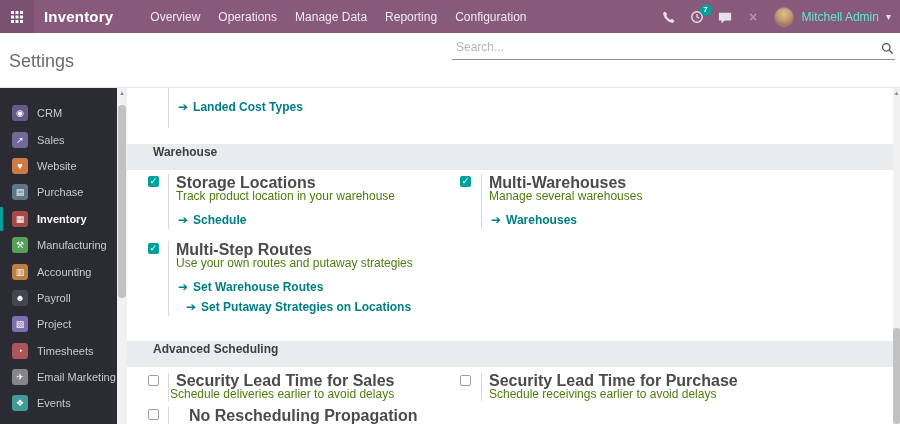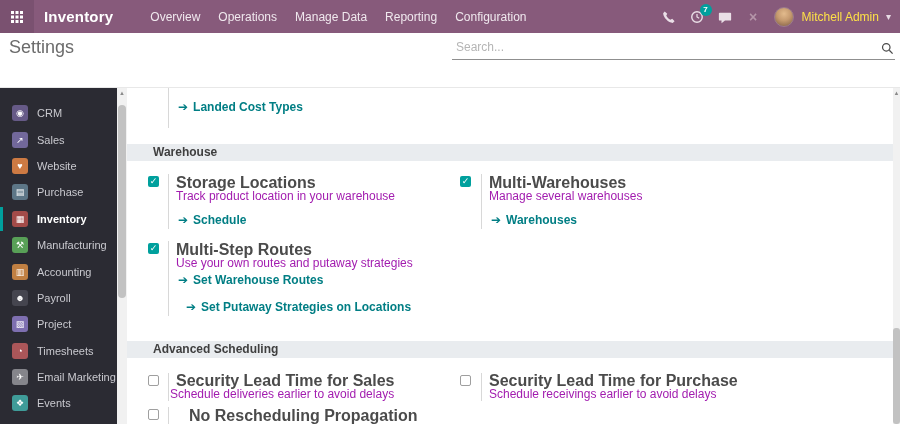--- a/index.html
+++ b/index.html
@@ -10,26 +10,26 @@
   .topbar{position:absolute;left:0;top:0;width:900px;height:33px;background:#875a7b;display:flex;align-items:center;}
   .apps-btn{width:34px;height:33px;background:#7a5170;display:flex;align-items:center;justify-content:center;cursor:pointer;flex:0 0 auto;}
   .app-name{color:#fff;font-size:15px;font-weight:700;margin-left:10px;letter-spacing:.2px;}
   .top-menus{display:flex;margin-left:30px;gap:4px;}
   .top-menu{color:#f0e8ee;font-size:12px;padding:2px 7px;cursor:pointer;white-space:nowrap;}
   .topbar-right{margin-left:auto;display:flex;align-items:center;gap:13px;padding-right:9px;}
   .tb-ic{width:15px;height:15px;display:flex;align-items:center;justify-content:center;position:relative;cursor:pointer;}
   .badge{position:absolute;top:-5px;right:-7px;width:12px;height:12px;border-radius:50%;background:#00a09d;color:#fff;font-size:8px;line-height:12px;text-align:center;font-weight:700;}
   .close-x{color:#b596a9;font-size:14px;font-weight:700;line-height:14px;}
   .avatar{width:18px;height:18px;border-radius:50%;background:radial-gradient(circle at 50% 32%,#e3bb8d 0%,#c59a6f 45%,#7c5a42 100%);border:1px solid #9b7a8f;}
-  .user-name{color:#fde047;font-size:12px;margin-left:-5px;}
+  .user-name{color:#5eead4;font-size:12px;margin-left:-5px;}
   .caret{color:#e8dce5;font-size:10px;margin-left:-6px;}
 
   
   .control-panel{position:absolute;left:0;top:33px;width:900px;height:55px;background:#fff;border-bottom:1px solid #e8e8e8;box-sizing:border-box;}
-  .page-title{position:absolute;left:9px;top:4px;font-size:18px;color:#6b6b6b;}
+  .page-title{position:absolute;left:9px;top:18px;font-size:18px;color:#6b6b6b;}
   .save-btn{position:absolute;left:8px;top:35px;background:#15803d;border:1px solid #00918e;color:#fff;font-size:10.5px;font-weight:700;padding:19px 8px;border-radius:3px;cursor:pointer;font-family:inherit;margin-top:24px;}
   .discard-btn{position:absolute;left:52px;top:39px;color:#017e84;font-size:10.5px;font-weight:700;cursor:pointer;background:none;border:none;font-family:inherit;padding:0;margin-top:46px;}
   .search-box{position:absolute;left:452px;top:4px;width:443px;height:22px;border-bottom:1px solid #8f8f8f;}
   .search-box input{position:absolute;left:2px;top:2px;width:410px;border:none;outline:none;font-size:12px;color:#555;background:transparent;font-family:inherit;}
   .search-box input::placeholder{color:#b5b5b5;}
   .search-ic{position:absolute;right:1px;top:4px;}
 
   
   .sidebar{position:absolute;left:0;top:88px;width:117px;height:336px;background:#2b2b33;padding-top:12px;box-sizing:border-box;}
   .side-item{height:26.4px;display:flex;align-items:center;padding-left:12px;position:relative;cursor:pointer;}
@@ -44,24 +44,24 @@
   .vs-left{left:117px;width:10px;}
   .vs-right{left:893px;width:7px;}
   .vs-arrow{display:block;text-align:center;color:#8a8a8a;font-size:6px;line-height:10px;cursor:pointer;}
   .vs-thumb{position:absolute;background:#c2c2c2;border-radius:4px;cursor:pointer;}
   .vs-left .vs-thumb{left:1px;width:8px;top:17px;height:193px;}
   .vs-right .vs-thumb{left:0px;width:7px;top:240px;height:96px;border-radius:3px;}
 
   
   .content{position:absolute;left:127px;top:88px;width:766px;height:336px;background:#fff;overflow:hidden;}
   .abs{position:absolute;}
-  .section-header{left:0;width:766px;height:17px;background:#e9ecef;color:#3f3f3f;font-size:12px;font-weight:700;line-height:17px;padding-left:26px;box-sizing:border-box;}
+  .section-header{left:0;width:766px;height:26px;background:#e9ecef;color:#3f3f3f;font-size:12px;font-weight:700;line-height:17px;padding-left:26px;box-sizing:border-box;}
   .vdiv{width:1px;background:#d8d8d8;}
   .s-label{font-size:16px;font-weight:700;color:#4b4b4b;line-height:13px;white-space:nowrap;}
-  .s-desc{font-size:12px;color:#a21caf;line-height:13px;white-space:nowrap;}
+  .s-desc{font-size:12px;color:#4d7c0f;line-height:13px;white-space:nowrap;}
   .s-link{font-size:12px;font-weight:600;color:#017e84;line-height:13px;cursor:pointer;white-space:nowrap;}
   .s-link .arr{margin-right:5px;font-weight:400;}
   .checkbox{width:11px;height:11px;border-radius:2px;box-sizing:border-box;text-align:center;cursor:pointer;}
   .checkbox.checked{background:#00a09d;color:#fff;font-size:9px;line-height:11px;font-weight:700;}
   .checkbox.unchecked{background:#fff;border:1px solid #9f9f9f;}
 </style>
 </head>
 <body>
 
 <div class="page">
@@ -205,21 +205,21 @@
     <span class="abs checkbox checked" style="left:333px;top:88px;"><span>✓</span></span>
     <span class="abs vdiv" style="left:354px;top:86px;height:55px;"></span>
     <div class="abs s-label" style="left:362px;top:88px;">Multi-Warehouses</div>
     <div class="abs s-desc" style="left:362px;top:102px;">Manage several warehouses</div>
     <div class="abs s-link" style="left:364px;top:126px;"><span class="arr">➔</span><span>Warehouses</span></div>
 
     <span class="abs checkbox checked" style="left:21px;top:155px;"><span>✓</span></span>
     <span class="abs vdiv" style="left:41px;top:153px;height:75px;"></span>
     <div class="abs s-label" style="left:49px;top:155px;">Multi-Step Routes</div>
     <div class="abs s-desc" style="left:49px;top:169px;">Use your own routes and putaway strategies</div>
-    <div class="abs s-link" style="left:51px;top:186px;text-align:center;"><span class="arr">➔</span><span>Set Warehouse Routes</span></div>
+    <div class="abs s-link" style="left:51px;top:193px;text-align:center;"><span class="arr">➔</span><span>Set Warehouse Routes</span></div>
     <div class="abs s-link" style="left:59px;top:213px;"><span class="arr">➔</span><span>Set Putaway Strategies on Locations</span></div>
 
     <div class="abs section-header" style="top:253px;">Advanced Scheduling</div>
 
     <span class="abs checkbox unchecked" style="left:21px;top:287px;"></span>
     <span class="abs vdiv" style="left:41px;top:285px;height:28px;"></span>
     <div class="abs s-label" style="left:49px;top:286px;">Security Lead Time for Sales</div>
     <div class="abs s-desc" style="left:43px;top:300px;">Schedule deliveries earlier to avoid delays</div>
 
     <span class="abs checkbox unchecked" style="left:333px;top:287px;"></span>

